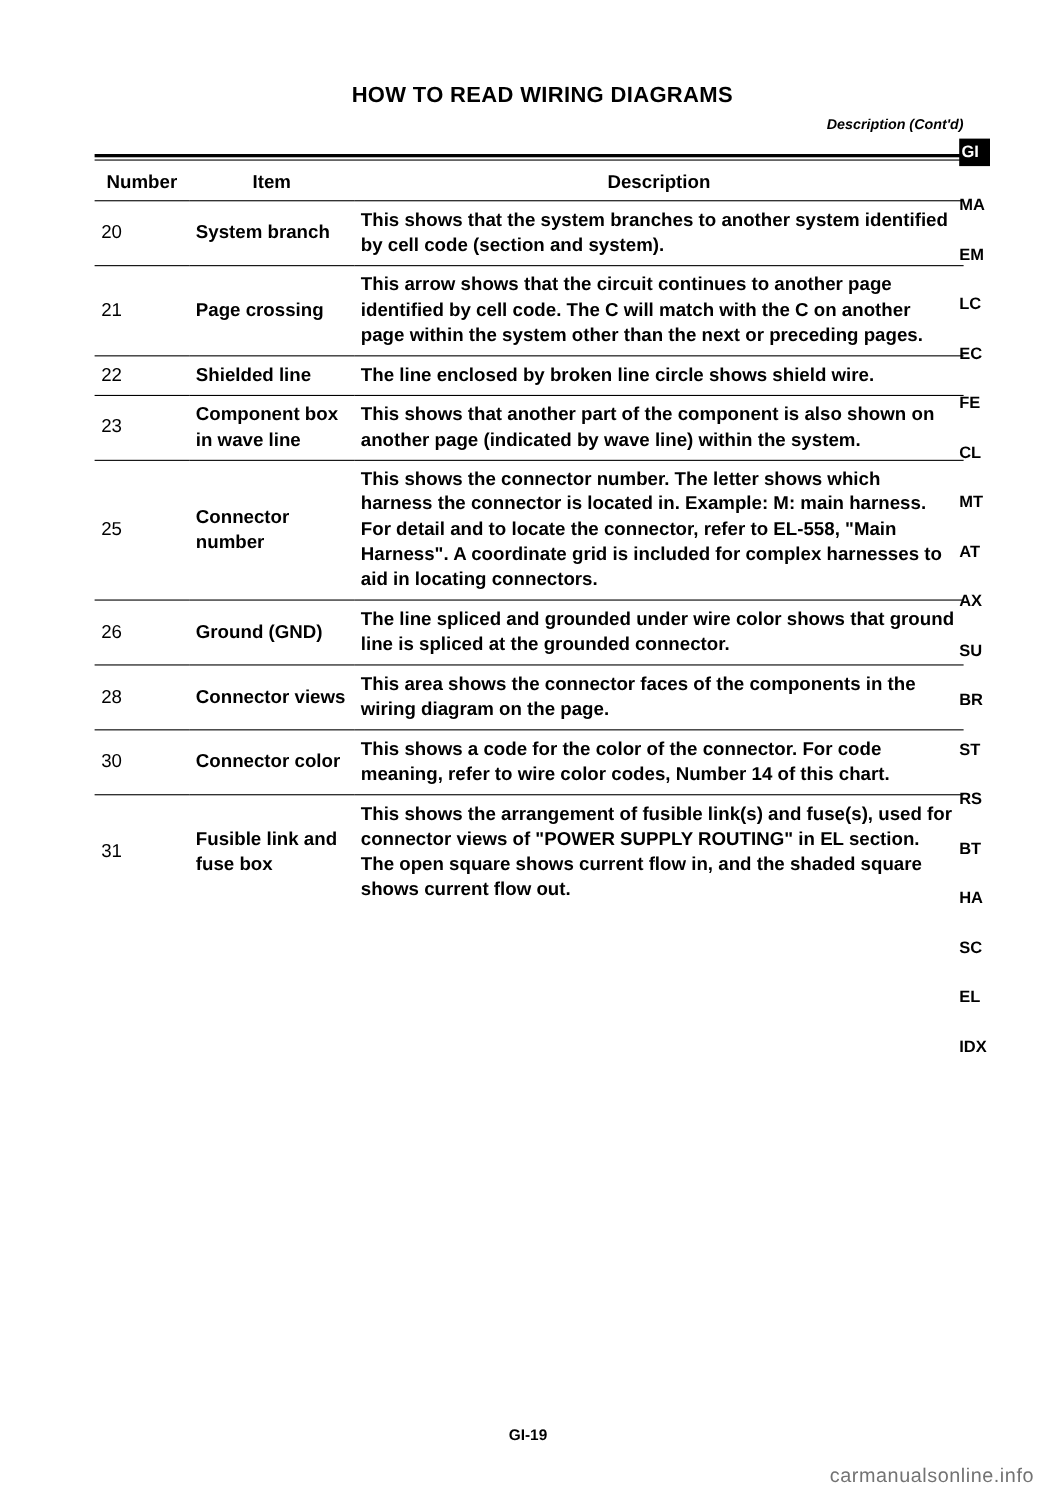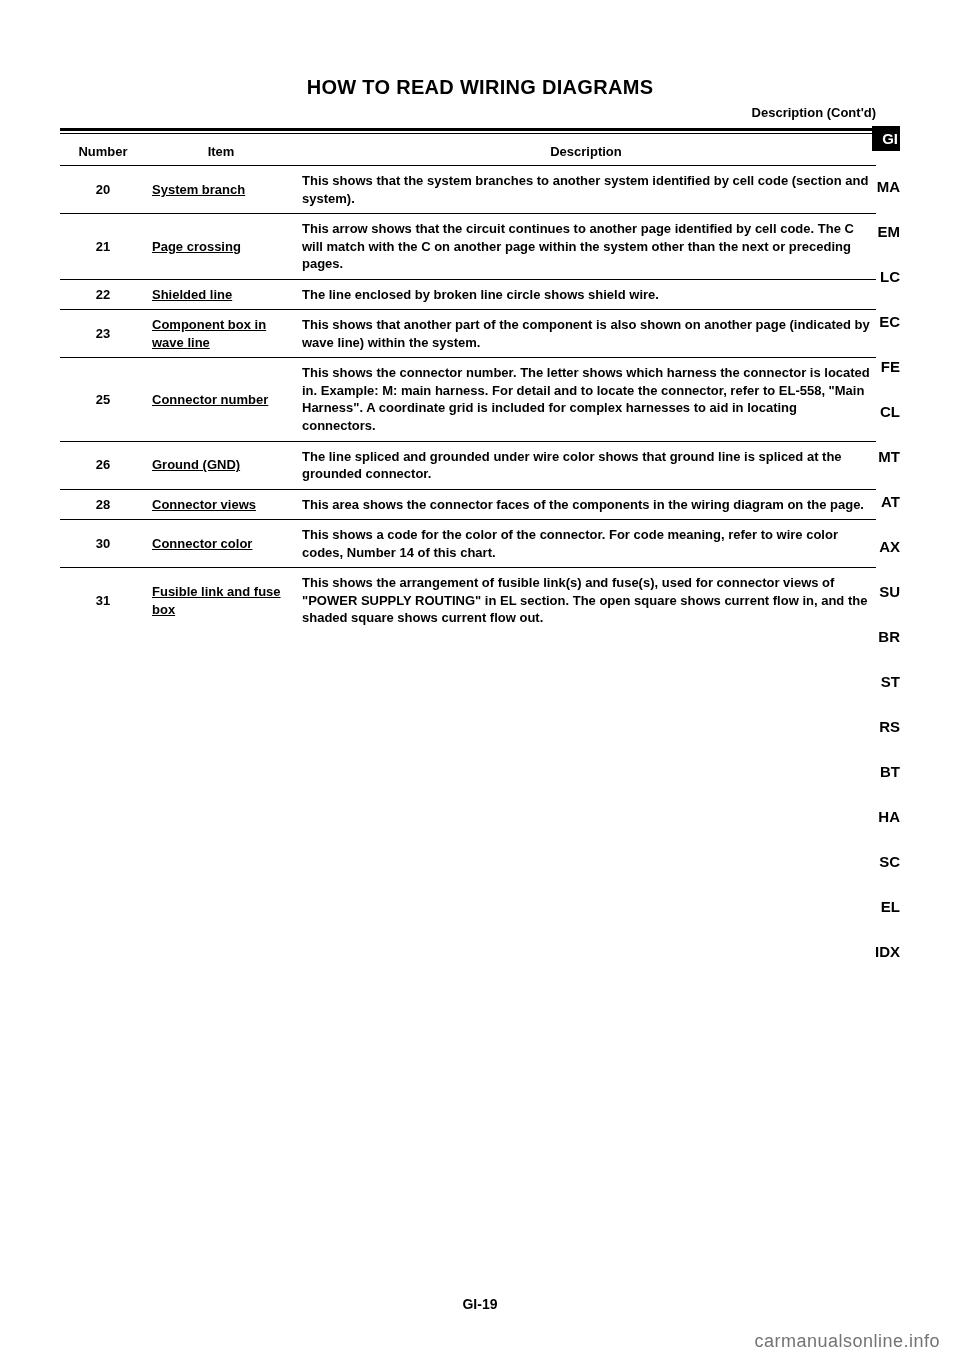--- a/index.html
+++ b/index.html
@@ -1,32 +1,32 @@
 <!DOCTYPE html>
 <html><head>
 <meta charset="utf-8">
 <style>
   * { box-sizing: border-box; margin: 0; padding: 0; }
   html, body { width: 960px; height: 1358px; background: #fff; font-family: Arial, Helvetica, sans-serif; color: #000; }
-  .page { position: relative; width: 960px; height: 1358px; padding: 76px 60px 0 60px; }
+  .page { position: relative; width: 960px; height: 1358px; padding: 76px 60px 0 86px; }
   .title { text-align: center; font-size: 20px; font-weight: bold; margin-bottom: 6px; letter-spacing: 0.3px; }
-  .subtitle { text-align: right; font-weight: bold; font-size: 13px; margin-right: 24px; margin-bottom: 8px; }
+  .subtitle { text-align: right; font-style: italic; font-weight: bold; font-size: 13px; margin-right: 24px; margin-bottom: 20px; }
   .rule-thick { border-top: 3px solid #000; margin-right: 24px; }
   .rule-thin { border-top: 1px solid #000; margin-top: 2px; margin-right: 24px; }
-  table { border-collapse: collapse; width: calc(100% - 24px); margin-top: 4px; font-size: 13px; }
+  table { border-collapse: collapse; width: calc(100% - 24px); margin-top: 4px; font-size: 17px; }
   th { font-weight: bold; text-align: center; padding: 6px 6px; border-bottom: 1px solid #000; }
   td { padding: 6px 6px; border-bottom: 1px solid #000; vertical-align: middle; line-height: 1.35; }
   tr:last-child td { border-bottom: none; }
-  td.num { text-align: center; font-weight: bold; width: 86px; }
-  td.item { font-weight: bold; width: 150px; text-decoration: underline; }
+  td.num { text-align: left; font-weight: normal; width: 86px; }
+  td.item { font-weight: bold; width: 150px; }
   td.desc { font-weight: bold; }
   th.num { width: 86px; }
   th.item { width: 150px; }
   .sidebar { position: absolute; right: 60px; top: 130px; width: 28px; }
-  .tab { font-weight: bold; font-size: 15px; text-align: right; margin-bottom: 30px; line-height: 1; }
+  .tab { font-weight: bold; font-size: 15px; text-align: left; margin-bottom: 30px; line-height: 1; }
   .tab.active { background: #000; color: #fff; padding: 5px 2px; margin-top: -4px; margin-bottom: 28px; }
   .pagenum { position: absolute; bottom: 46px; left: 0; width: 100%; text-align: center; font-weight: bold; font-size: 14px; }
   .watermark { position: absolute; bottom: 6px; right: 20px; color: #737373; font-size: 18px; letter-spacing: 0.5px; }
 </style>
 </head>
 <body>
 
 <div class="page">
 
   <div class="title">HOW TO READ WIRING DIAGRAMS</div>

